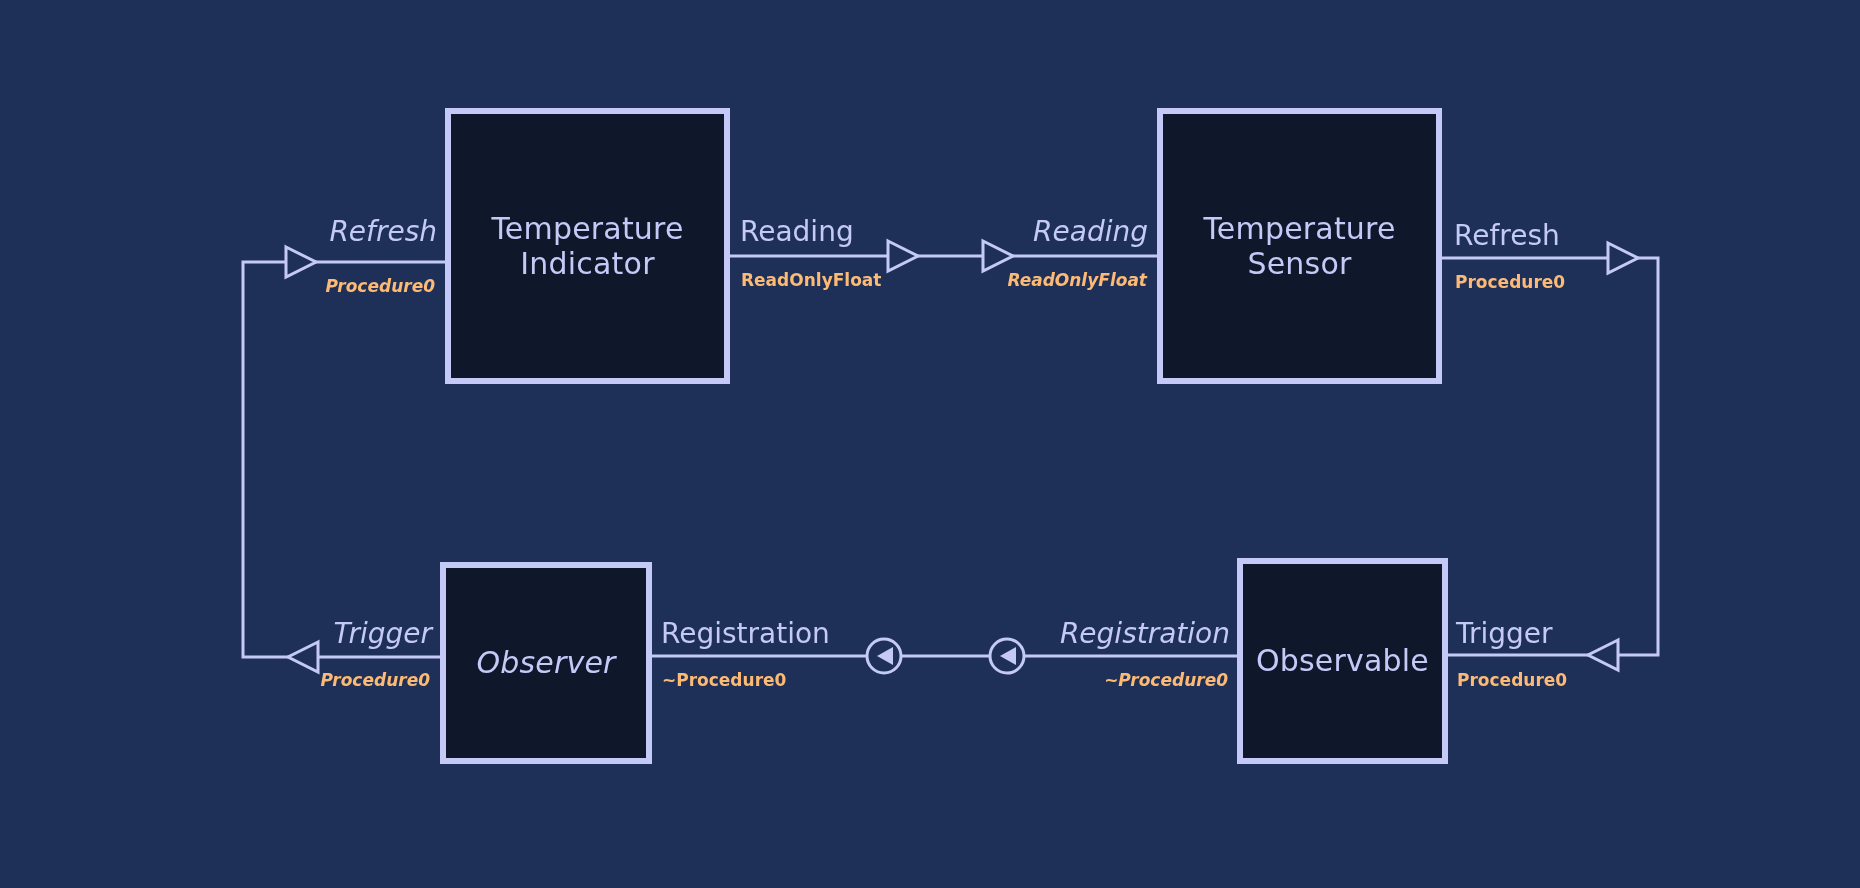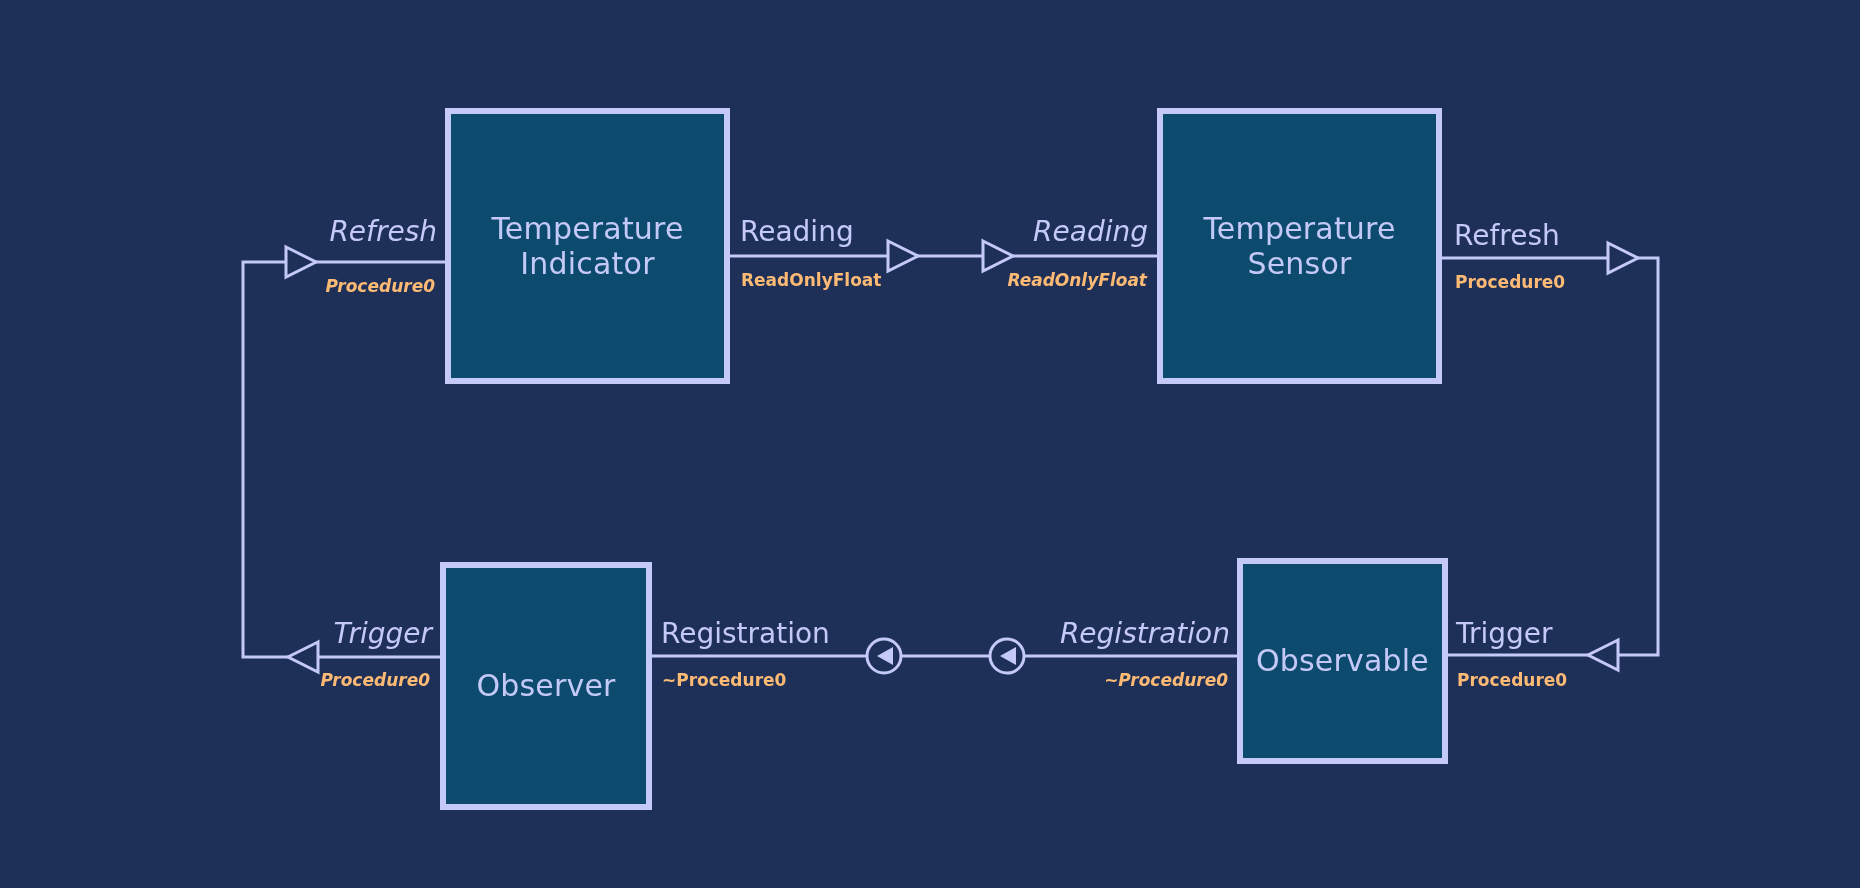--- a/index.html
+++ b/index.html
@@ -25,37 +25,37 @@
     top: 0;
     width: 1860px;
     height: 888px;
   }
 
   
   .box {
     position: absolute;
     box-sizing: border-box;
     border: 6px solid #c5c9f7;
-    background: #0c4a6e;
+    background: #0f172a;
     display: flex;
     align-items: center;
     justify-content: center;
     text-align: center;
     color: #c5c9f7;
     font-family: "DejaVu Sans", sans-serif;
     font-size: 30px;
     line-height: 1.18;
     font-weight: 400;
     letter-spacing: 0.2px;
   }
   .box-label { white-space: pre-line; padding: 0 6px; }
 
   #box-temperature-indicator { left: 445px; top: 108px;  width: 285px; height: 276px; }
   #box-temperature-sensor    { left: 1157px; top: 108px; width: 285px; height: 276px; }
-  #box-observer             { left: 440px; top: 562px;  width: 212px; height: 248px; }
+  #box-observer             { left: 440px; top: 562px;  width: 212px; height: 202px; font-style: italic; }
   #box-observable           { left: 1237px; top: 558px; width: 211px; height: 206px; }
 
   
   .port-name {
     position: absolute;
     color: #c5c9f7;
     font-family: "DejaVu Sans", sans-serif;
     font-size: 28px;
     font-weight: 400;
     white-space: nowrap;

